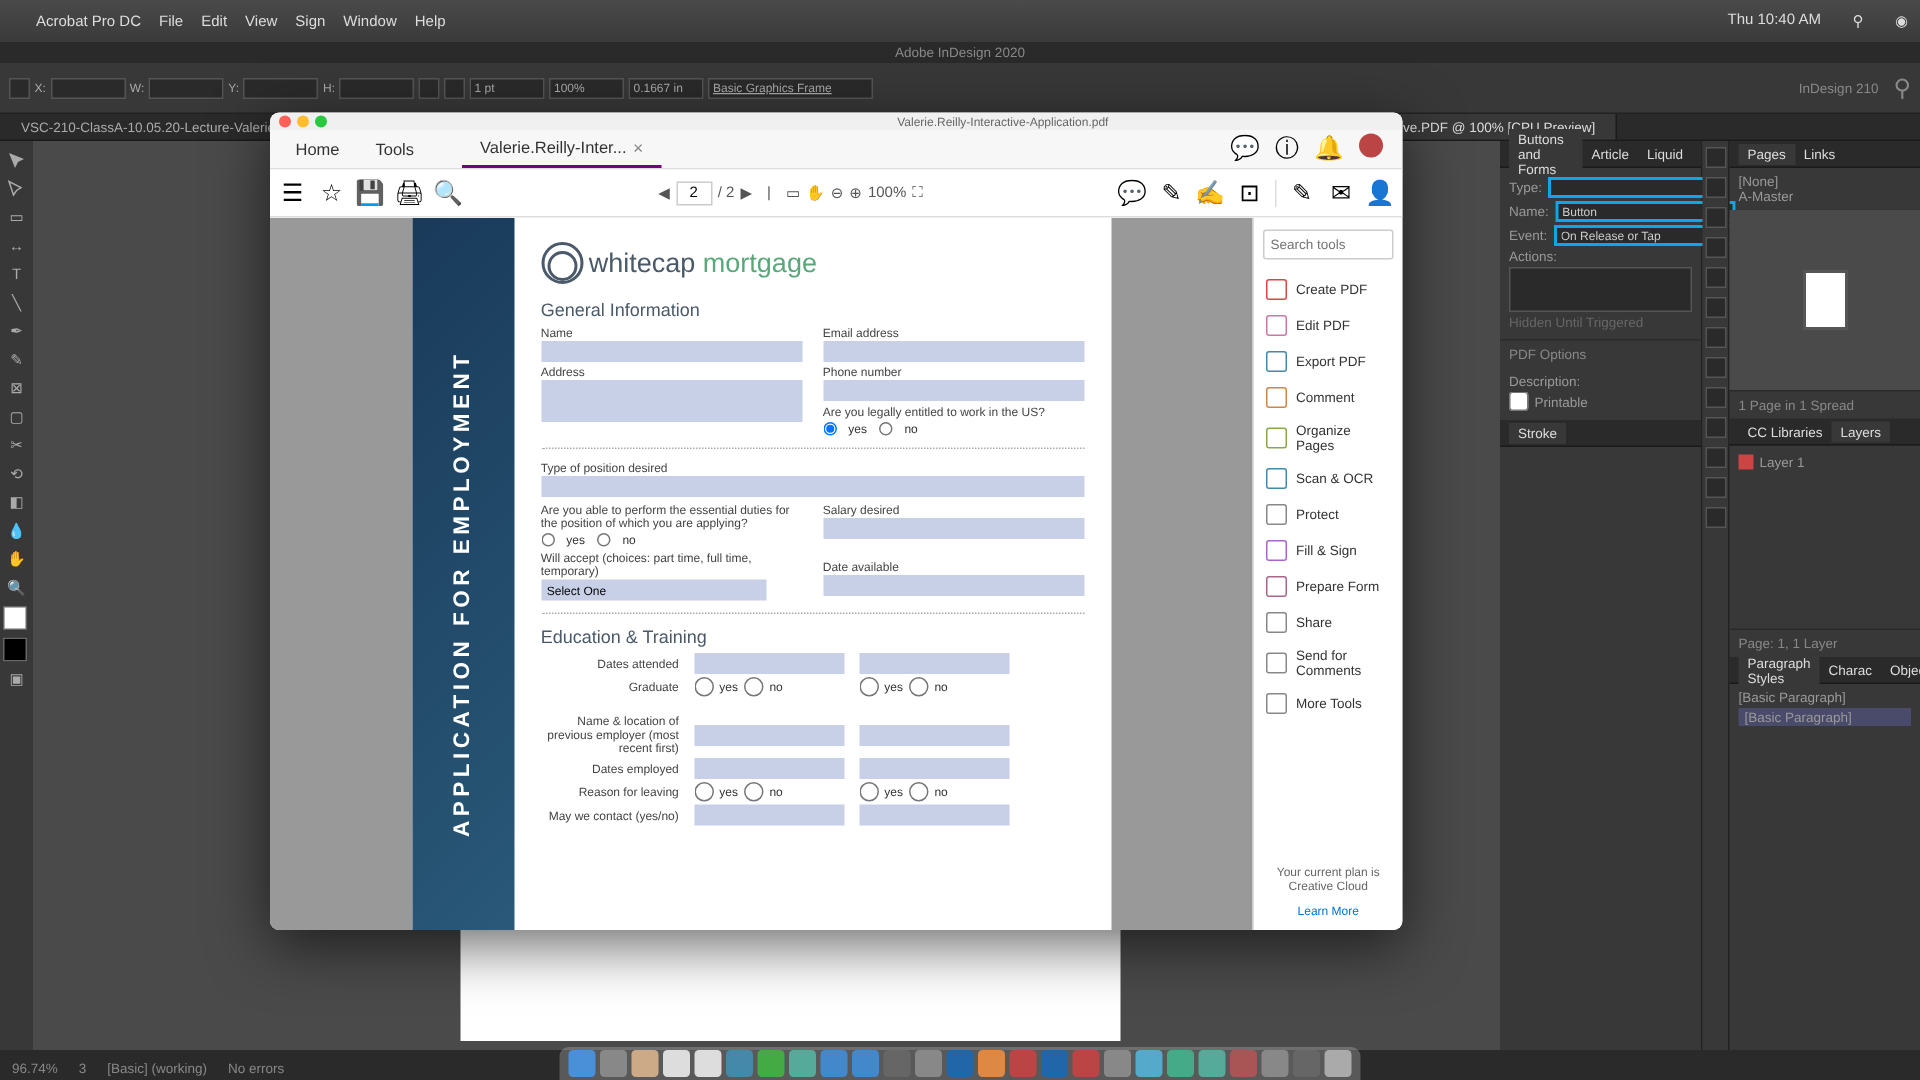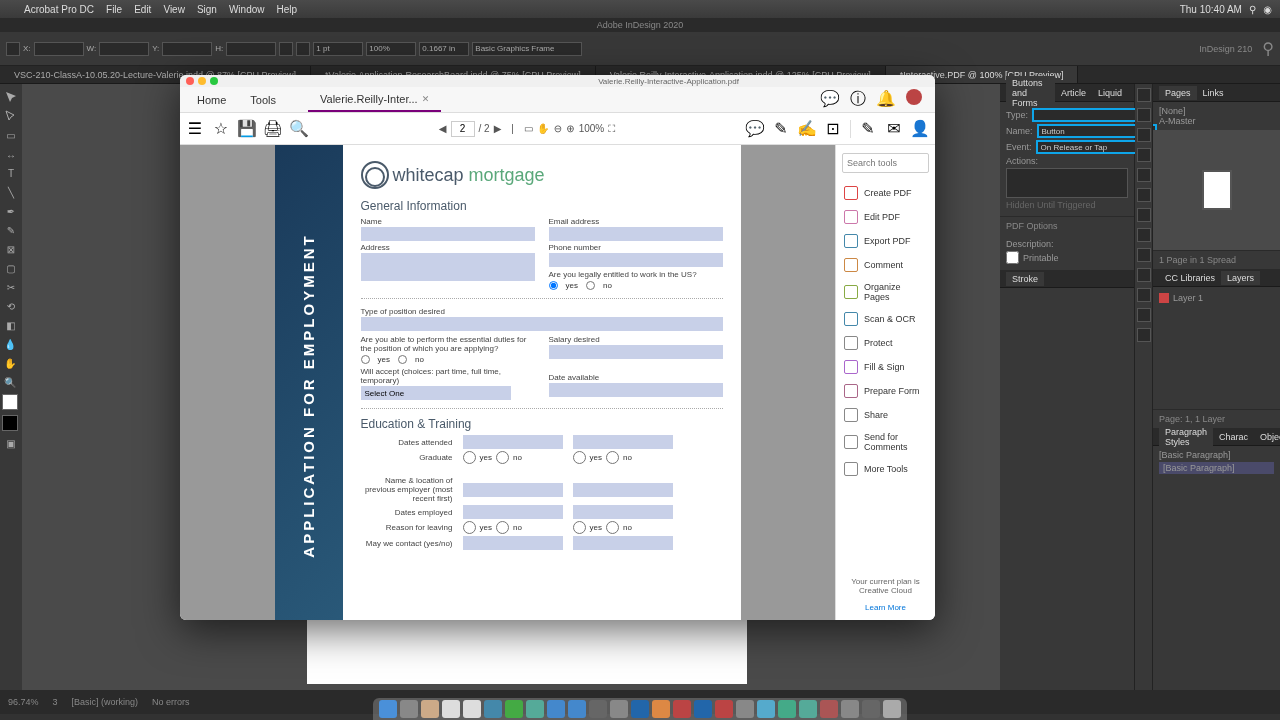--- a/index.html
+++ b/index.html
@@ -1,19 +1,19 @@
 <!DOCTYPE html>
 <html><head>
 <meta charset="utf-8">
 <style>
 *{margin:0;padding:0;box-sizing:border-box;font-family:-apple-system,BlinkMacSystemFont,"Segoe UI",sans-serif}
 body{background:#323232;width:1280px;height:720px;overflow:hidden;position:relative}
-.mac-menubar{height:18px;background:linear-gradient(#4a4a4a,#3a3a3a);display:flex;align-items:center;padding:0 8px;color:#ddd;font-size:10px;gap:12px}
+.mac-menubar{height:28px;background:linear-gradient(#4a4a4a,#3a3a3a);display:flex;align-items:center;padding:0 8px;color:#ddd;font-size:10px;gap:12px}
 .mac-menubar .apple{margin-right:4px}
-.mac-menubar .right{margin-left:auto;display:flex;gap:7px;align-items:flex-start}
+.mac-menubar .right{margin-left:auto;display:flex;gap:21px;align-items:flex-start}
 .app-titlebar{height:14px;background:#2a2a2a;color:#888;font-size:9px;text-align:center;line-height:14px}
 .indesign-top{height:34px;background:#383838;border-bottom:1px solid #222;display:flex;align-items:center;padding:2px 6px;gap:4px}
 .control-bar{flex:1;display:flex;align-items:center;gap:3px}
 .cb-btn{width:14px;height:14px;background:#2a2a2a;border:1px solid #555}
 .cb-input{width:50px;height:14px;background:#2a2a2a;border:1px solid #555;color:#aaa;font-size:8px;padding:0 2px}
 .cb-label{color:#aaa;font-size:8px}
 .tabs-bar{height:18px;background:#2a2a2a;display:flex;align-items:center;border-bottom:1px solid #1a1a1a}
 .doc-tab{padding:0 14px;height:100%;display:flex;align-items:center;color:#aaa;font-size:9px;border-right:1px solid #1a1a1a;cursor:pointer}
 .doc-tab.active{background:#383838;color:#ddd}
 .main-area{display:flex;height:606px}
@@ -115,21 +115,21 @@
       <input class="cb-input" style="">
     <span class="cb-label">Y:</span>
       <input class="cb-input" style="">
     <span class="cb-label">H:</span>
       <input class="cb-input" style="">
     <div class="cb-btn"></div>
     <div class="cb-btn"></div>
     <input class="cb-input" value="1 pt" style="">
     <input class="cb-input" value="100%" style="">
     <input class="cb-input" value="0.1667 in" style="">
-    <input class="cb-input" style="width: 110px;" value="Basic Graphics Frame">
+    <input class="cb-input" style="width: 110px; text-decoration: underline;" value="Basic Graphics Frame">
   </div>
   <span style="color:#888;font-size:9px;margin-right:6px">InDesign 210</span>
   <span style="color:#888">⚲</span>
 </div>
 
 <div class="tabs-bar">
   <div class="doc-tab">VSC-210-ClassA-10.05.20-Lecture-Valerie.indd @ 87% [CPU Preview]</div>
   <div class="doc-tab">*Valerie.Application-ResearchBoard.indd @ 75% [CPU Preview]</div>
   <div class="doc-tab">Valerie.Reilly-Interactive-Application.indd @ 125% [CPU Preview]</div>
   <div class="doc-tab active">*Interactive.PDF @ 100% [CPU Preview]</div>

